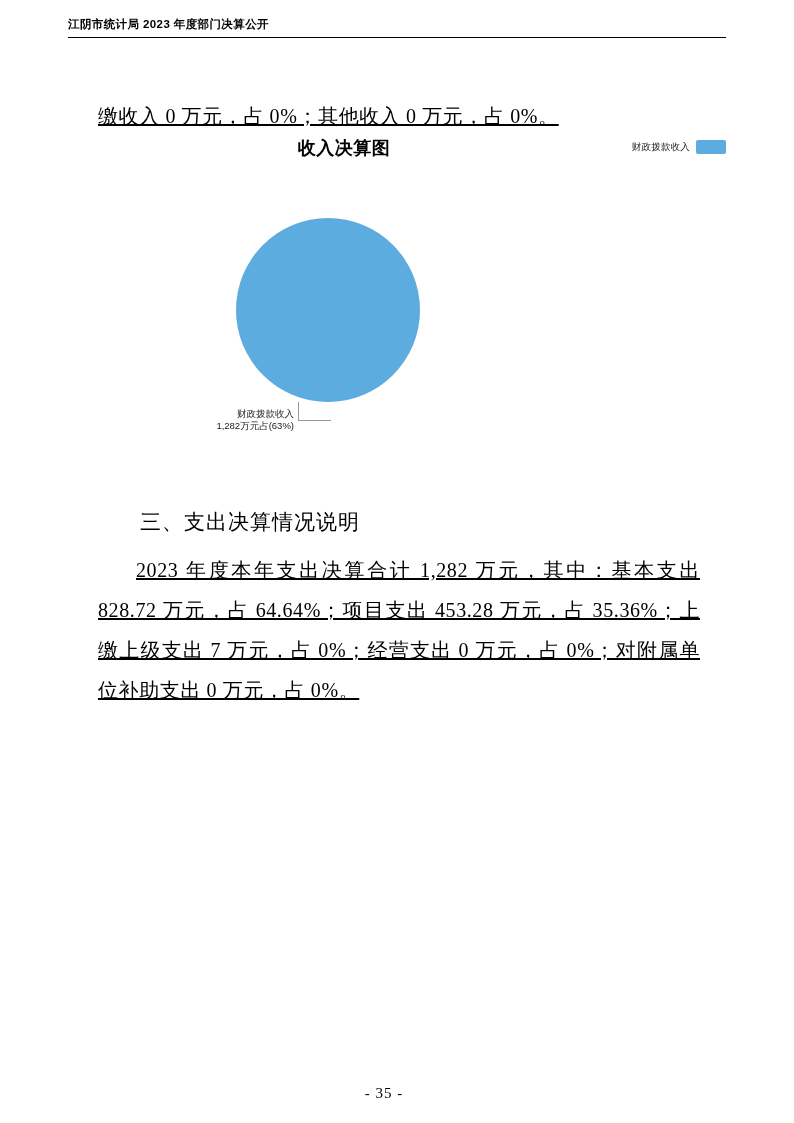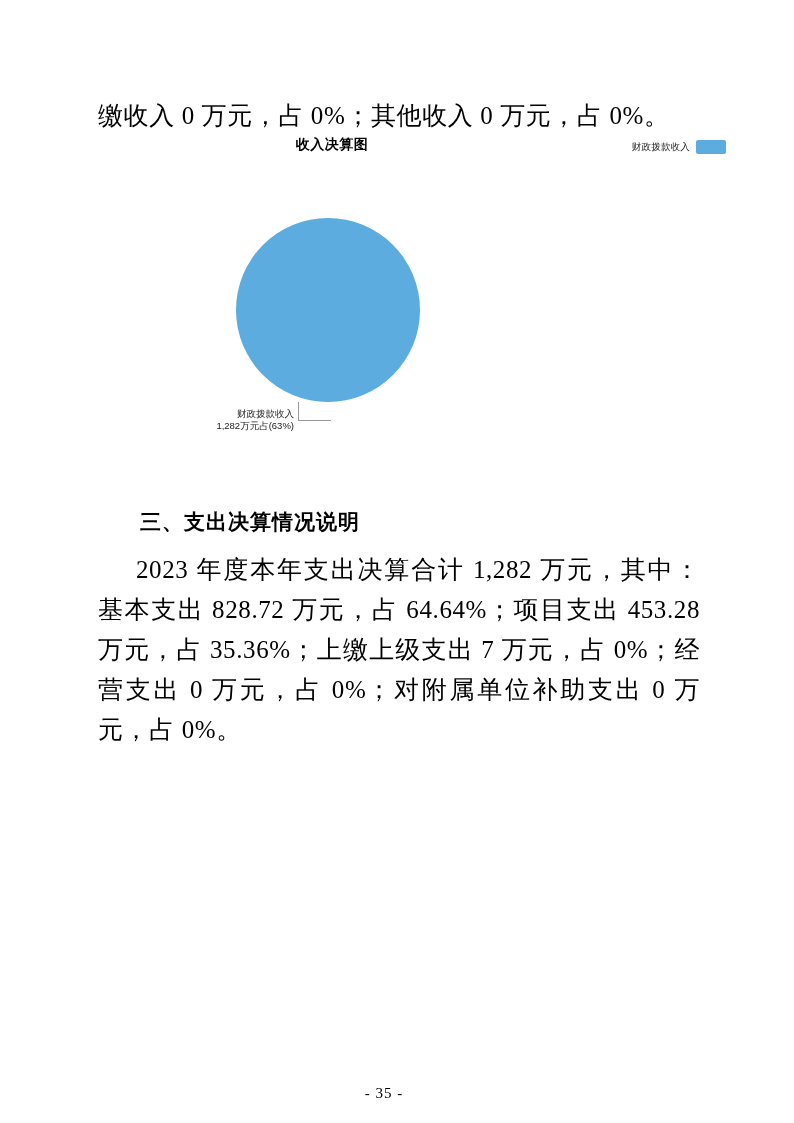--- a/index.html
+++ b/index.html
@@ -33,35 +33,36 @@
   .header-text {
     font-family: "Liberation Sans", sans-serif;
     font-weight: bold;
     font-size: 11.5px;
     letter-spacing: 0.4px;
     color: #000;
   }
   
   .para {
     position: absolute;
-    font-size: 25px;
+    font-size: 20px;
     line-height: 40px;
     letter-spacing: 0.6px;
+    text-decoration: underline;
   }
   .para-continued {
     left: 98px;
     top: 96px;
     width: 600px;
   }
   .section-heading {
     position: absolute;
     left: 140px;
     top: 508px;
     font-family: "Liberation Sans", sans-serif;
-    font-weight: bold;
+    font-weight: normal;
     font-size: 21px;
     letter-spacing: 1px;
   }
   .para-expenses {
     left: 98px;
     top: 550px;
     width: 602px;
     text-align: justify;
     text-justify: inter-ideograph;
   }
@@ -72,27 +73,27 @@
   
   .chart-block {
     position: absolute;
     left: 68px;
     top: 136px;
     width: 658px;
     height: 320px;
   }
   .chart-title {
     position: absolute;
-    left: 4px;
+    left: 16px;
     top: 0;
     width: 520px;
     text-align: center;
     font-family: "Liberation Sans", sans-serif;
     font-weight: bold;
-    font-size: 14px;
+    font-size: 18px;
     letter-spacing: 0.5px;
   }
   .legend {
     position: absolute;
     right: 0;
     top: 4px;
     display: flex;
     align-items: center;
     gap: 6px;
   }
@@ -150,20 +151,23 @@
     text-align: center;
     font-size: 15px;
     letter-spacing: 1px;
   }
 </style>
 </head>
 <body>
 
 <div class="page">
 
+  <div class="header">
+    <span class="header-text">江阴市统计局 2023 年度部门决算公开</span>
+  </div>
 
   <div class="para para-continued">缴收入 0 万元，占 0%；其他收入 0 万元，占 0%。</div>
 
   <div class="chart-block">
     <div class="chart-title">收入决算图</div>
 
     <div class="legend">
       <span class="legend-label">财政拨款收入</span>
       <span class="legend-swatch"></span>
     </div>

